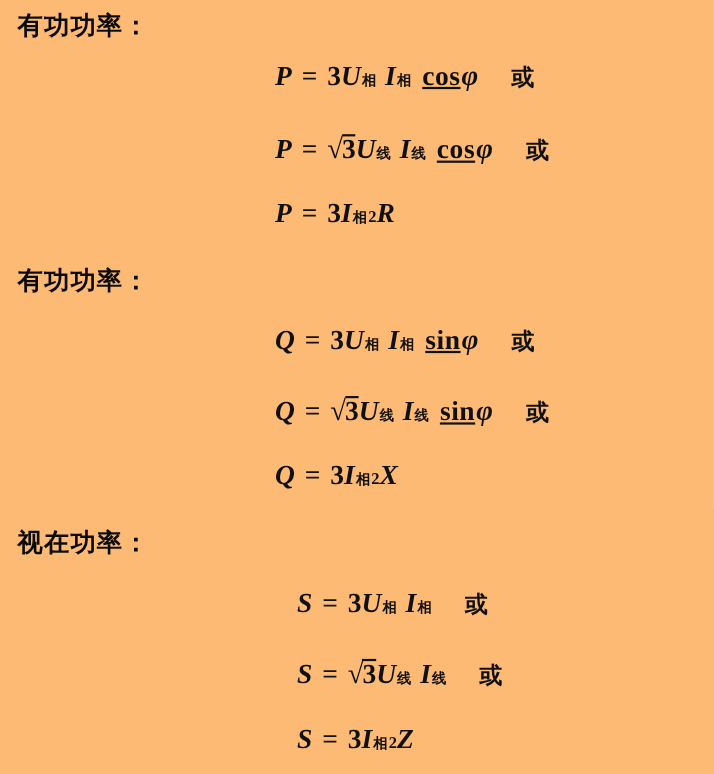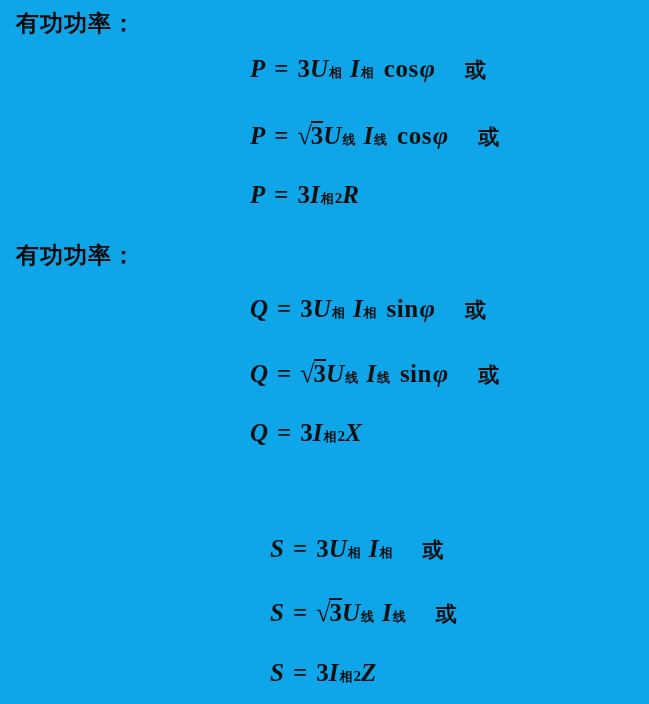--- a/index.html
+++ b/index.html
@@ -12,21 +12,21 @@
     height: 704px;
     position: relative;
     font-family: "Liberation Serif", serif;
     color: #111111;
     overflow: hidden;
   }
   .page {
     position: relative;
     width: 649px;
     height: 704px;
-    background: #0ea5e9;
+    background: #fdba74;
   }
   .section-label {
     position: absolute;
     left: 16px;
     font-family: "DejaVu Sans", sans-serif;
     font-weight: bold;
     font-size: 23px;
     letter-spacing: 1px;
     color: #0b0b0b;
   }
@@ -68,20 +68,21 @@
     font-weight: bold;
     font-size: 15px;
     vertical-align: 8px;
     margin-left: 1px;
   }
   .fn {
     font-style: normal;
     font-weight: bold;
     margin-left: 10px;
     letter-spacing: 0.5px;
+    text-decoration: underline;
   }
   .phi {
     font-style: italic;
     font-weight: bold;
     font-size: 26px;
     margin-left: 1px;
   }
   .radical {
     font-style: normal;
     font-weight: bold;
@@ -184,20 +185,21 @@
   <div class="formula-row" style="top:419px; left:250px;">
     <span class="var">Q</span>
     <span class="eq">=</span>
     <span class="num">3</span>
     <span class="var">I</span>
       <span class="sub">相</span>
       <span class="sup">2</span>
     <span class="var">X</span>
   </div>
 
+  <div class="section-label" style="top:478px;">视在功率：</div>
 
   <div class="formula-row" style="top:535px; left:270px;">
     <span class="var">S</span>
     <span class="eq">=</span>
     <span class="num">3</span>
     <span class="var">U</span>
       <span class="sub">相</span>
     <span class="spacer-sm"></span>
     <span class="var">I</span>
       <span class="sub">相</span>

